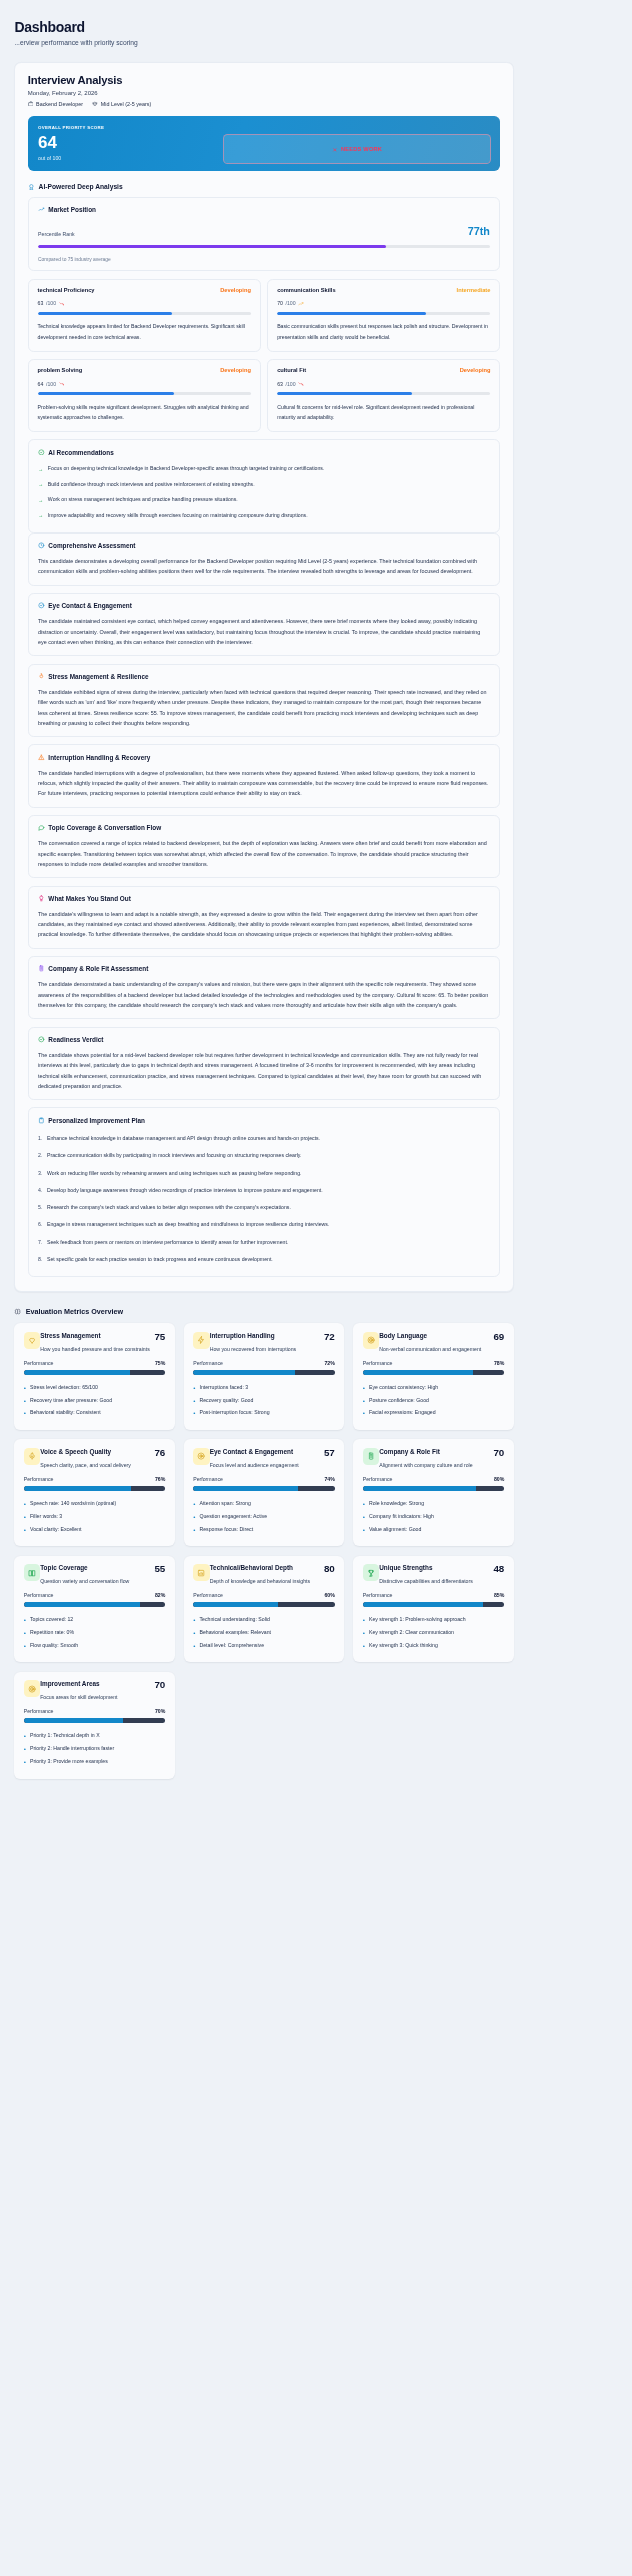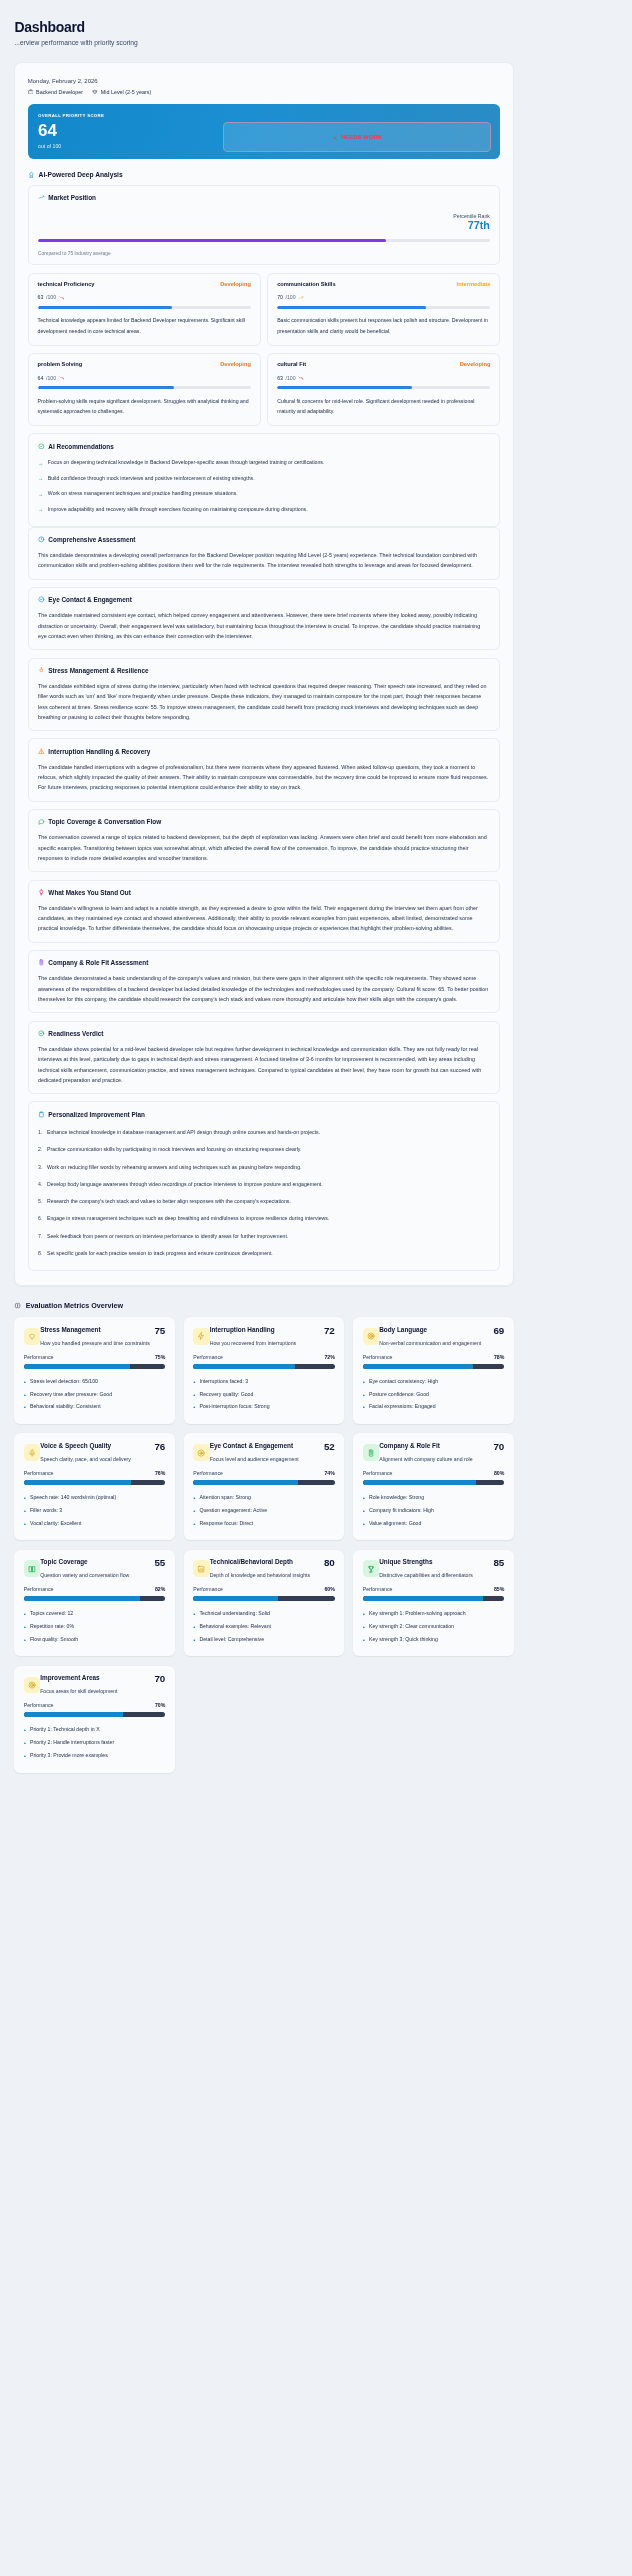--- a/index.html
+++ b/index.html
@@ -68,21 +68,21 @@
   .card {
     background: #fafbfd;
     border: 0.5px solid #e7ecf3;
     border-radius: 5.7px;
     padding: 8.2px 9.3px;
   }
   .card + .card { margin-top: 7.2px; }
   .card-title { display: flex; align-items: center; gap: 3.6px; font-size: 6.4px; font-weight: bold; color: #0d1530; }
   .card-body { font-size: 5.4px; line-height: 1.9; color: #24324e; margin-top: 7.2px; }
 
-  .pct-row { display: flex; justify-content: space-between; align-items: flex-end; margin-top: 12.4px; flex-direction: column; }
+  .pct-row { display: flex; justify-content: space-between; align-items: flex-end; margin-top: 12.4px; }
   .pct-label { font-size: 5.2px; color: #3a4a68; }
   .pct-val { font-size: 10.8px; font-weight: bold; color: #1287c9; }
   .bar-track { height: 3.1px; border-radius: 2.1px; background: #e4e7eb; margin-top: 8.2px; overflow: hidden; }
   .bar-fill { height: 100%; border-radius: 2.1px; background: #7c3aed; }
   .pct-note { font-size: 4.9px; color: #6b7a92; margin-top: 8.8px; }
 
   .grid2 { display: grid; grid-template-columns: 1fr 1fr; gap: 6.7px; margin-top: 7.2px; }
 
   .skill-card { background:#fafbfd; border:0.5px solid #e7ecf3; border-radius:5.7px; padding:7.7px 8.8px 9.3px 8.8px; }
   .skill-head { display:flex; justify-content:space-between; align-items:baseline; }
@@ -99,21 +99,21 @@
   .rec-item { display:flex; gap:4.6px; align-items:flex-start; font-size:5.2px; color:#24324e; padding:3.6px 0; line-height:1.5; }
   .rec-arrow { color:#16a34a; flex:0 0 auto; margin-top:0.5px; }
 
   .num-list { counter-reset: n; margin-top: 6.2px; }
   .num-item { display:flex; gap:4.6px; font-size:5.2px; color:#24324e; padding:4.1px 0; line-height:1.75; }
   .num-idx { color:#3a4a68; flex:0 0 auto; }
 
   .metrics-heading { display:flex; align-items:center; gap:4.1px; font-size:7.2px; font-weight:bold; color:#0d1530; margin:15.5px 14.4px 7.2px 14.4px; }
   .metrics-grid { display:grid; grid-template-columns: repeat(3, 1fr); gap:9.3px; margin:0 14.4px; align-items:start; }
   .metric-card { background:#fafbfd; border-radius:6.2px; padding:8.8px 9.3px 10.3px 9.3px; box-shadow:0 0.5px 1.5px rgba(15,23,42,.07); }
-  .metric-top { display:flex; gap:0; align-items:center; }
+  .metric-top { display:flex; gap:0; align-items:flex-start; }
   .metric-ico { width:16.5px; height:16.5px; border-radius:4.6px; display:flex; align-items:center; justify-content:center; flex:0 0 auto; }
   .metric-ico.yellow { background:#fef3c2; }
   .metric-ico.green { background:#d8f5df; }
   .metric-titlewrap { flex:1 1 auto; min-width:0; }
   .metric-titlerow { display:flex; justify-content:space-between; align-items:flex-start; gap:4.1px; }
   .metric-name { font-size:6.4px; font-weight:bold; color:#0d1530; line-height:1.3; }
   .metric-num { font-size:9.8px; font-weight:bold; color:#0d1530; line-height:1; flex:0 0 auto; }
   .metric-desc { font-size:5.2px; color:#2b3b57; line-height:1.6; margin-top:2.6px; }
   .metric-perf { display:flex; justify-content:space-between; font-size:5.2px; color:#2b3b57; margin-top:7.2px; }
   .metric-perf b { font-weight:bold; color:#0d1530; }
@@ -127,20 +127,21 @@
 <body>
 
 <div class="page">
 
   <div class="page-header">
     <div class="page-title">Dashboard</div>
     <div class="page-sub">...erview performance with priority scoring</div>
   </div>
 
   <div class="shell">
+    <div class="ia-title">Interview Analysis</div>
     <div class="ia-date">Monday, February 2, 2026</div>
     <div class="ia-meta">
       <span class="chip">
         <span class="ico">
           <svg width="5.7" height="5.7" viewBox="0 0 24 24" fill="none" stroke="#25324d" stroke-width="2">
               <rect x="2" y="7" width="20" height="14" rx="2"></rect>
               <path d="M8 7V5a2 2 0 0 1 2-2h4a2 2 0 0 1 2 2v2"></path>
             </svg>
         </span>
         <span>Backend Developer</span>
@@ -601,21 +602,21 @@
           <div class="metric-ico yellow">
             <svg width="8.2" height="8.2" viewBox="0 0 24 24" fill="none" stroke="#d4a017" stroke-width="1.9" stroke-linecap="round" stroke-linejoin="round">
               <circle cx="12" cy="12" r="9"></circle>
               <circle cx="12" cy="12" r="4"></circle>
               <circle cx="12" cy="12" r="1.2"></circle>
             </svg>
           </div>
           <div class="metric-titlewrap">
             <div class="metric-titlerow">
               <div class="metric-name">Eye Contact &amp; Engagement</div>
-              <div class="metric-num">52</div>
+              <div class="metric-num">57</div>
             </div>
             <div class="metric-desc">Focus level and audience engagement</div>
           </div>
         </div>
         <div class="metric-perf">
           <span>Performance</span>
           <b>74%</b>
         </div>
         <div class="metric-track">
           <div class="metric-fill" style="width:74%"></div>
@@ -755,21 +756,21 @@
           <div class="metric-ico green">
             <svg width="8.2" height="8.2" viewBox="0 0 24 24" fill="none" stroke="#16a34a" stroke-width="1.9" stroke-linecap="round" stroke-linejoin="round">
               <path d="M8 4h8v5a4 4 0 0 1-8 0V4Z"></path>
               <path d="M8 5H5v2a3 3 0 0 0 3 3M16 5h3v2a3 3 0 0 1-3 3"></path>
               <path d="M12 13v4M9 21h6l-1-4h-4l-1 4Z"></path>
             </svg>
           </div>
           <div class="metric-titlewrap">
             <div class="metric-titlerow">
               <div class="metric-name">Unique Strengths</div>
-              <div class="metric-num">85</div>
+              <div class="metric-num">48</div>
             </div>
             <div class="metric-desc">Distinctive capabilities and differentiators</div>
           </div>
         </div>
         <div class="metric-perf">
           <span>Performance</span>
           <b>85%</b>
         </div>
         <div class="metric-track">
           <div class="metric-fill" style="width:85%"></div>

